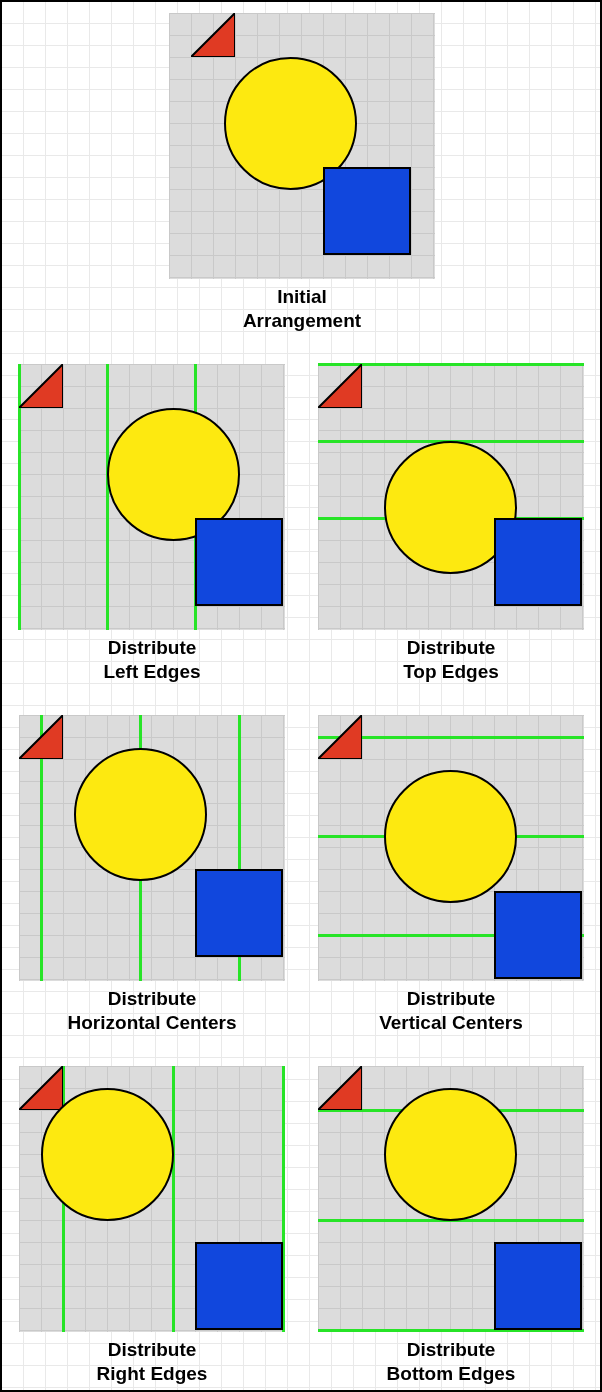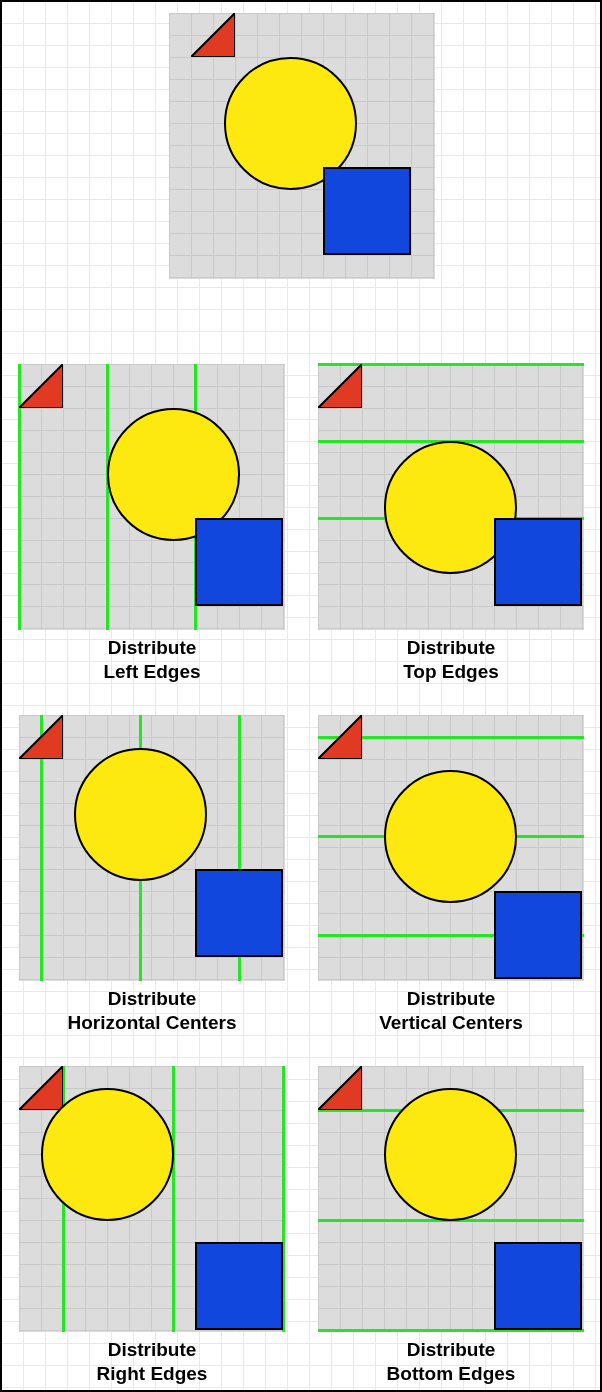--- a/index.html
+++ b/index.html
@@ -83,20 +83,22 @@
   <div class="panel" style="left:167px; top:11px;">
     <div class="canvas">
       <div class="triangle" style="left:22px; top:0;">
         <svg width="44" height="44">
             <polygon points="0,44 44,44 44,0" fill="#e03a23" stroke="#000" stroke-width="2" stroke-linejoin="miter"></polygon>
           </svg>
       </div>
       <div class="circle" style="left:55px; top:44px;"></div>
       <div class="square" style="left:154px; top:154px;"></div>
     </div>
+    <div class="caption">Initial
+Arrangement</div>
   </div>
 
   <div class="panel" style="left:17px; top:362px;">
     <div class="canvas">
       <div class="guide guide-v" style="left:-1px;"></div>
       <div class="guide guide-v" style="left:87px;"></div>
       <div class="guide guide-v" style="left:175px;"></div>
       <div class="triangle" style="left:0; top:0;">
         <svg width="44" height="44">
             <polygon points="0,44 44,44 44,0" fill="#e03a23" stroke="#000" stroke-width="2"></polygon>

